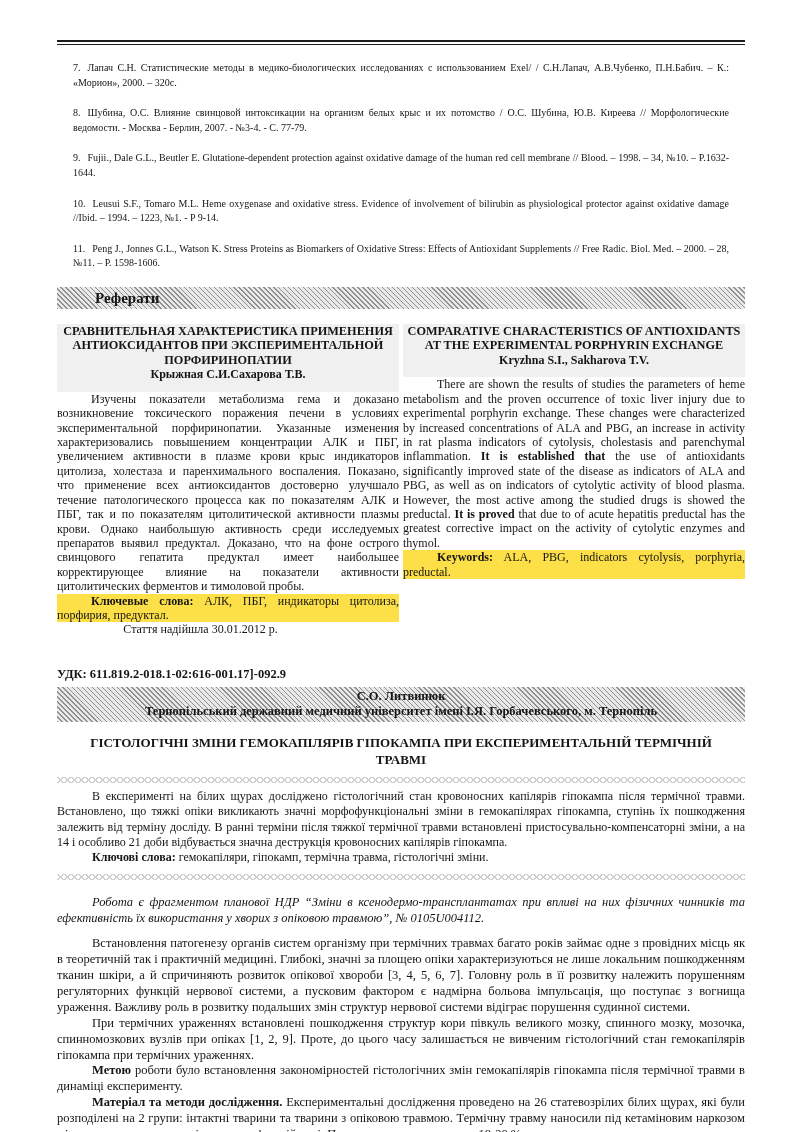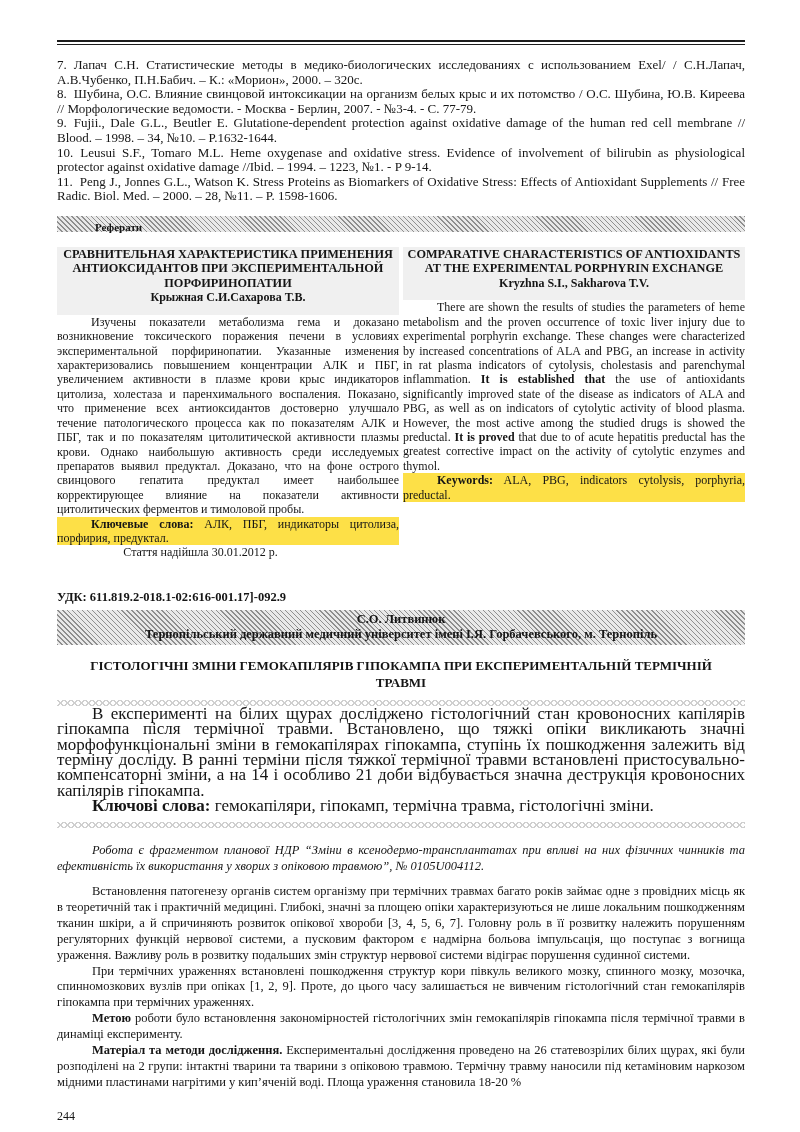--- a/index.html
+++ b/index.html
@@ -15,30 +15,30 @@
   .journal-header{
     font-size:15px;font-weight:bold;font-style:italic;
     letter-spacing:.2px;padding-bottom:4px;
   }
   .double-rule{
     height:2px;border-top:2.5px solid #1c1c1c;border-bottom:1.5px solid #1c1c1c;
   }
 
   
   .refs{margin-top:13px;}
-  .refs p{margin:0;font-size:13px;line-height:14.6px;text-align:justify;}
+  .refs p{margin:16px;font-size:10px;line-height:14.6px;text-align:justify;}
   .refnum{margin-right:7px;}
 
   
   .hatch{
     background-image:repeating-linear-gradient(45deg,#8f8f8f 0,#8f8f8f 1px,#e9e9e9 1px,#e9e9e9 3.5px);
   }
   .referaty-band{
-    margin-top:12px;height:16px;line-height:22px;
-    font-size:11px;font-weight:bold;padding-left:38px;box-sizing:border-box;
+    margin-top:12px;height:22px;line-height:22px;
+    font-size:15px;font-weight:bold;padding-left:38px;box-sizing:border-box;
   }
   .author-band{
     margin-top:5px;padding:2px 0 3px 0;text-align:center;
     font-size:12.5px;font-weight:bold;line-height:15px;
   }
 
   
   .columns{display:flex;gap:4px;margin-top:15px;}
   .col{flex:1;font-size:12px;line-height:14.4px;}
   .abs-title{
@@ -60,21 +60,21 @@
   
   .squiggle{
     height:6px;margin-top:8px;
     background-image:
       linear-gradient(135deg,transparent 40%,#cfcfcf 40%,#cfcfcf 58%,transparent 58%),
       linear-gradient(45deg,transparent 40%,#cfcfcf 40%,#cfcfcf 58%,transparent 58%);
     background-size:7px 6px;background-repeat:repeat-x;
   }
 
   
-  .uk-abstract{margin-top:0;font-size:17px;line-height:15.4px;}
+  .uk-abstract{margin-top:6px;font-size:12px;line-height:15.4px;}
   .uk-abstract p{margin:0;text-align:justify;text-indent:35px;}
 
   .ndr{
     margin:14px 0 0 0;font-style:italic;font-size:12.5px;line-height:16.2px;
     text-align:justify;text-indent:35px;
   }
 
   
   .body-text{margin-top:10px;}
   .body-text p{margin:0;font-size:12.5px;line-height:15.9px;text-align:justify;text-indent:35px;}

